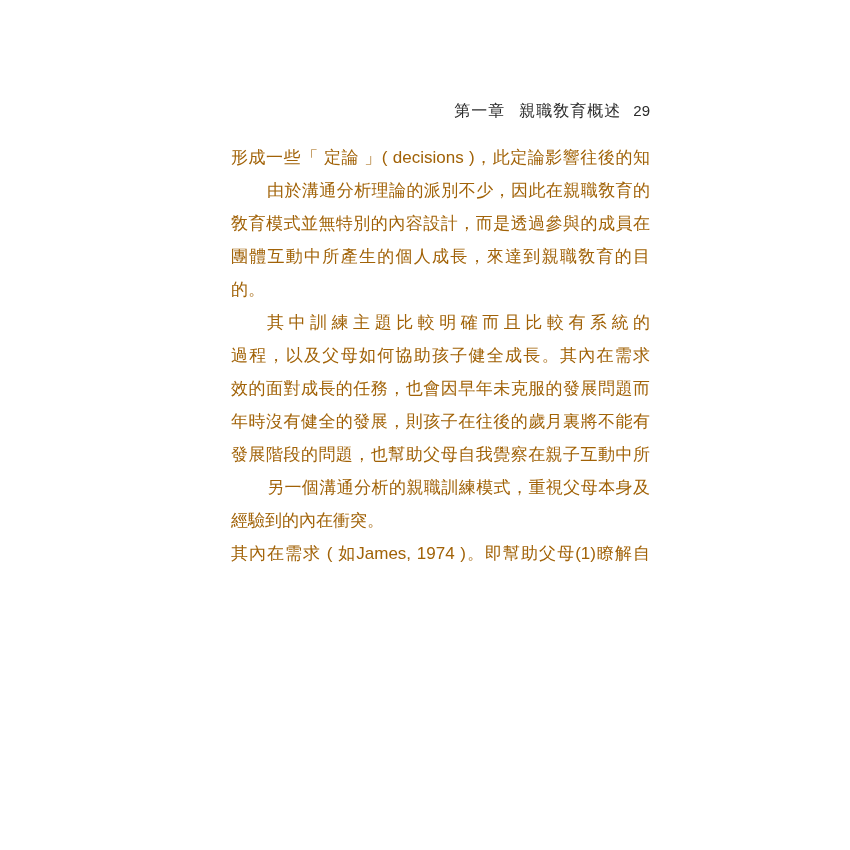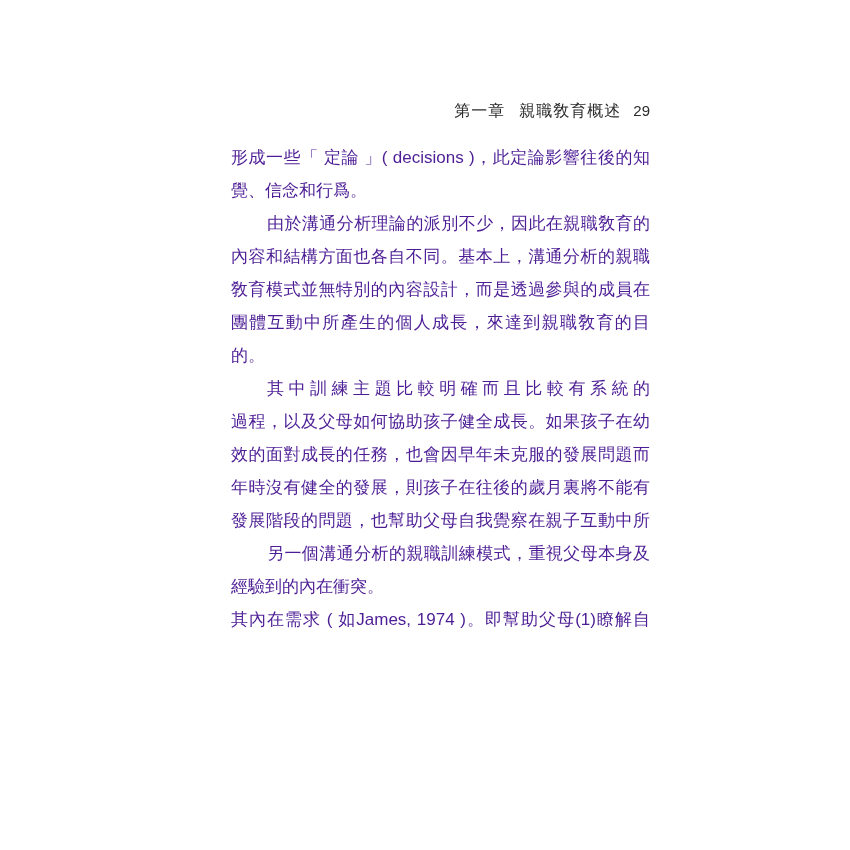--- a/index.html
+++ b/index.html
@@ -34,21 +34,21 @@
   .running-header .page-num {
     margin-left: 12px;
     font-size: 15px;
     letter-spacing: 0;
   }
   .text-block {
     position: absolute;
     top: 141px;
     left: 231px;
     width: 419px;
-    color: #4c1d95;
+    color: #a16207;
   }
   .line {
     height: 33px;
     line-height: 33px;
     font-size: 17px;
     text-align: justify;
     text-align-last: justify;
     white-space: nowrap;
     overflow: visible;
   }
@@ -61,28 +61,26 @@
 </style>
 </head>
 <body>
 
 <div class="page">
   <div class="running-header">
     <span class="chapter">第一章</span><span class="title">親職敎育概述</span><span class="page-num">29</span>
   </div>
   <div class="text-block">
       <div class="line">形成一些「 定論 」( decisions )，此定論影響往後的知</div>
-      <div class="line short">覺、信念和行爲。</div>
       <div class="line indent-2">由於溝通分析理論的派別不少，因此在親職敎育的</div>
-      <div class="line">內容和結構方面也各自不同。基本上，溝通分析的親職</div>
       <div class="line">敎育模式並無特別的內容設計，而是透過參與的成員在</div>
       <div class="line">團體互動中所產生的個人成長，來達到親職敎育的目</div>
       <div class="line short">的。</div>
       <div class="line indent-2">其中訓練主題比較明確而且比較有系統的</div>
-      <div class="line">過程，以及父母如何協助孩子健全成長。如果孩子在幼</div>
+      <div class="line">過程，以及父母如何協助孩子健全成長。其內在需求</div>
       <div class="line">效的面對成長的任務，也會因早年未克服的發展問題而</div>
       <div class="line">年時沒有健全的發展，則孩子在往後的歲月裏將不能有</div>
       <div class="line">發展階段的問題，也幫助父母自我覺察在親子互動中所</div>
       <div class="line indent-2">另一個溝通分析的親職訓練模式，重視父母本身及</div>
       <div class="line short">經驗到的內在衝突。</div>
       <div class="line">其內在需求 ( 如James, 1974 )。即幫助父母(1)瞭解自</div>
     </div>
 </div>
 
 </body></html>

